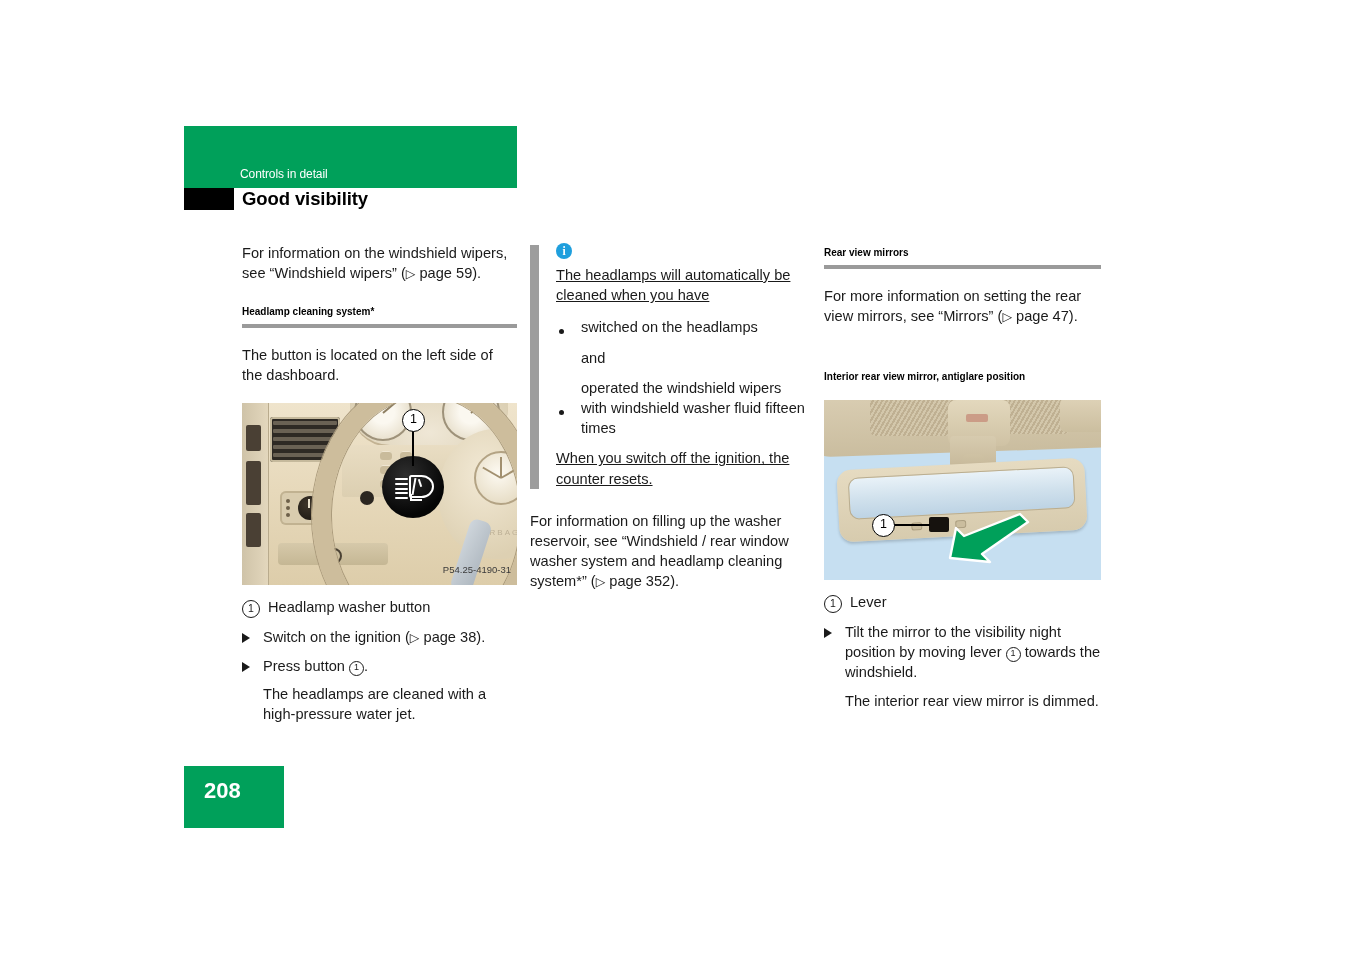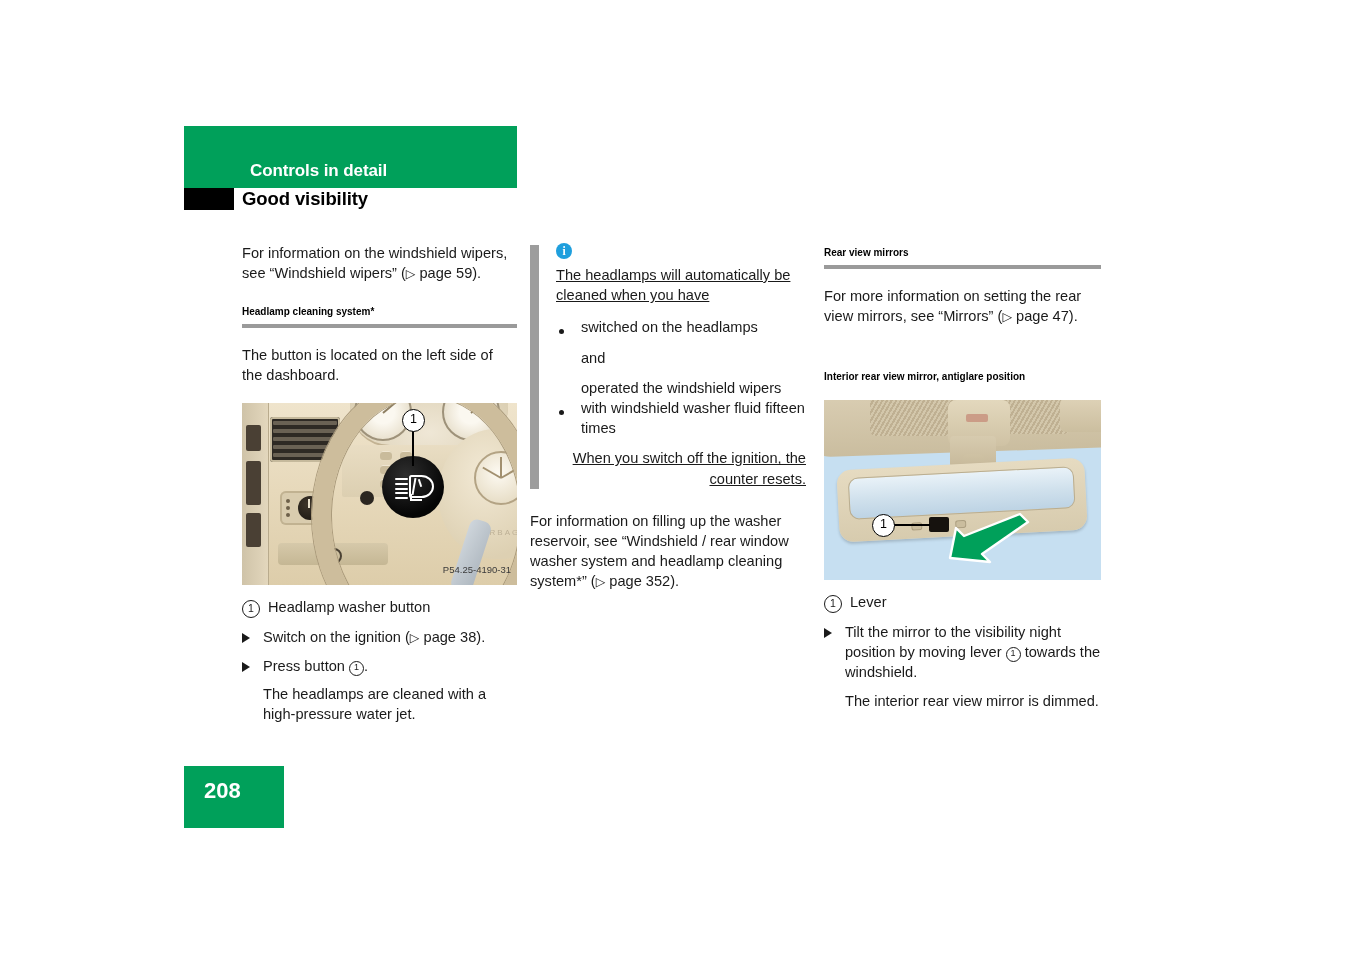--- a/index.html
+++ b/index.html
@@ -20,24 +20,24 @@
   .header-green {
     position: absolute;
     left: 184px;
     top: 126px;
     width: 333px;
     height: 62px;
     background: #00a05a;
   }
   .header-green-title {
     position: absolute;
-    left: 66px;
+    left: 56px;
     bottom: 7px;
-    font-size: 17px;
-    font-weight: bold;
+    font-size: 12px;
+    font-weight: normal;
     color: #ffffff;
     letter-spacing: -0.1px;
     white-space: nowrap;
   }
   .header-black-tab {
     position: absolute;
     left: 184px;
     top: 188px;
     width: 50px;
     height: 22px;
@@ -433,21 +433,21 @@
     background: #1f9fdd;
     color: #ffffff;
     font-size: 11.5px;
     font-weight: bold;
     line-height: 16px;
     text-align: center;
     font-family: "Liberation Serif", serif;
     margin-bottom: 6px;
   }
   .note p { margin: 0 0 12px 0; text-decoration: underline; }
-  .note p:last-child { margin-bottom: 16px; text-align: right; }
+  .note p:last-child { margin-bottom: 16px; }
 
   .bullet {
     display: flex;
     margin: 0 0 10px 0;
     align-items: center;
   }
   .bullet-dot {
     flex: 0 0 auto;
     width: 5px; height: 5px;
     border-radius: 50%;

